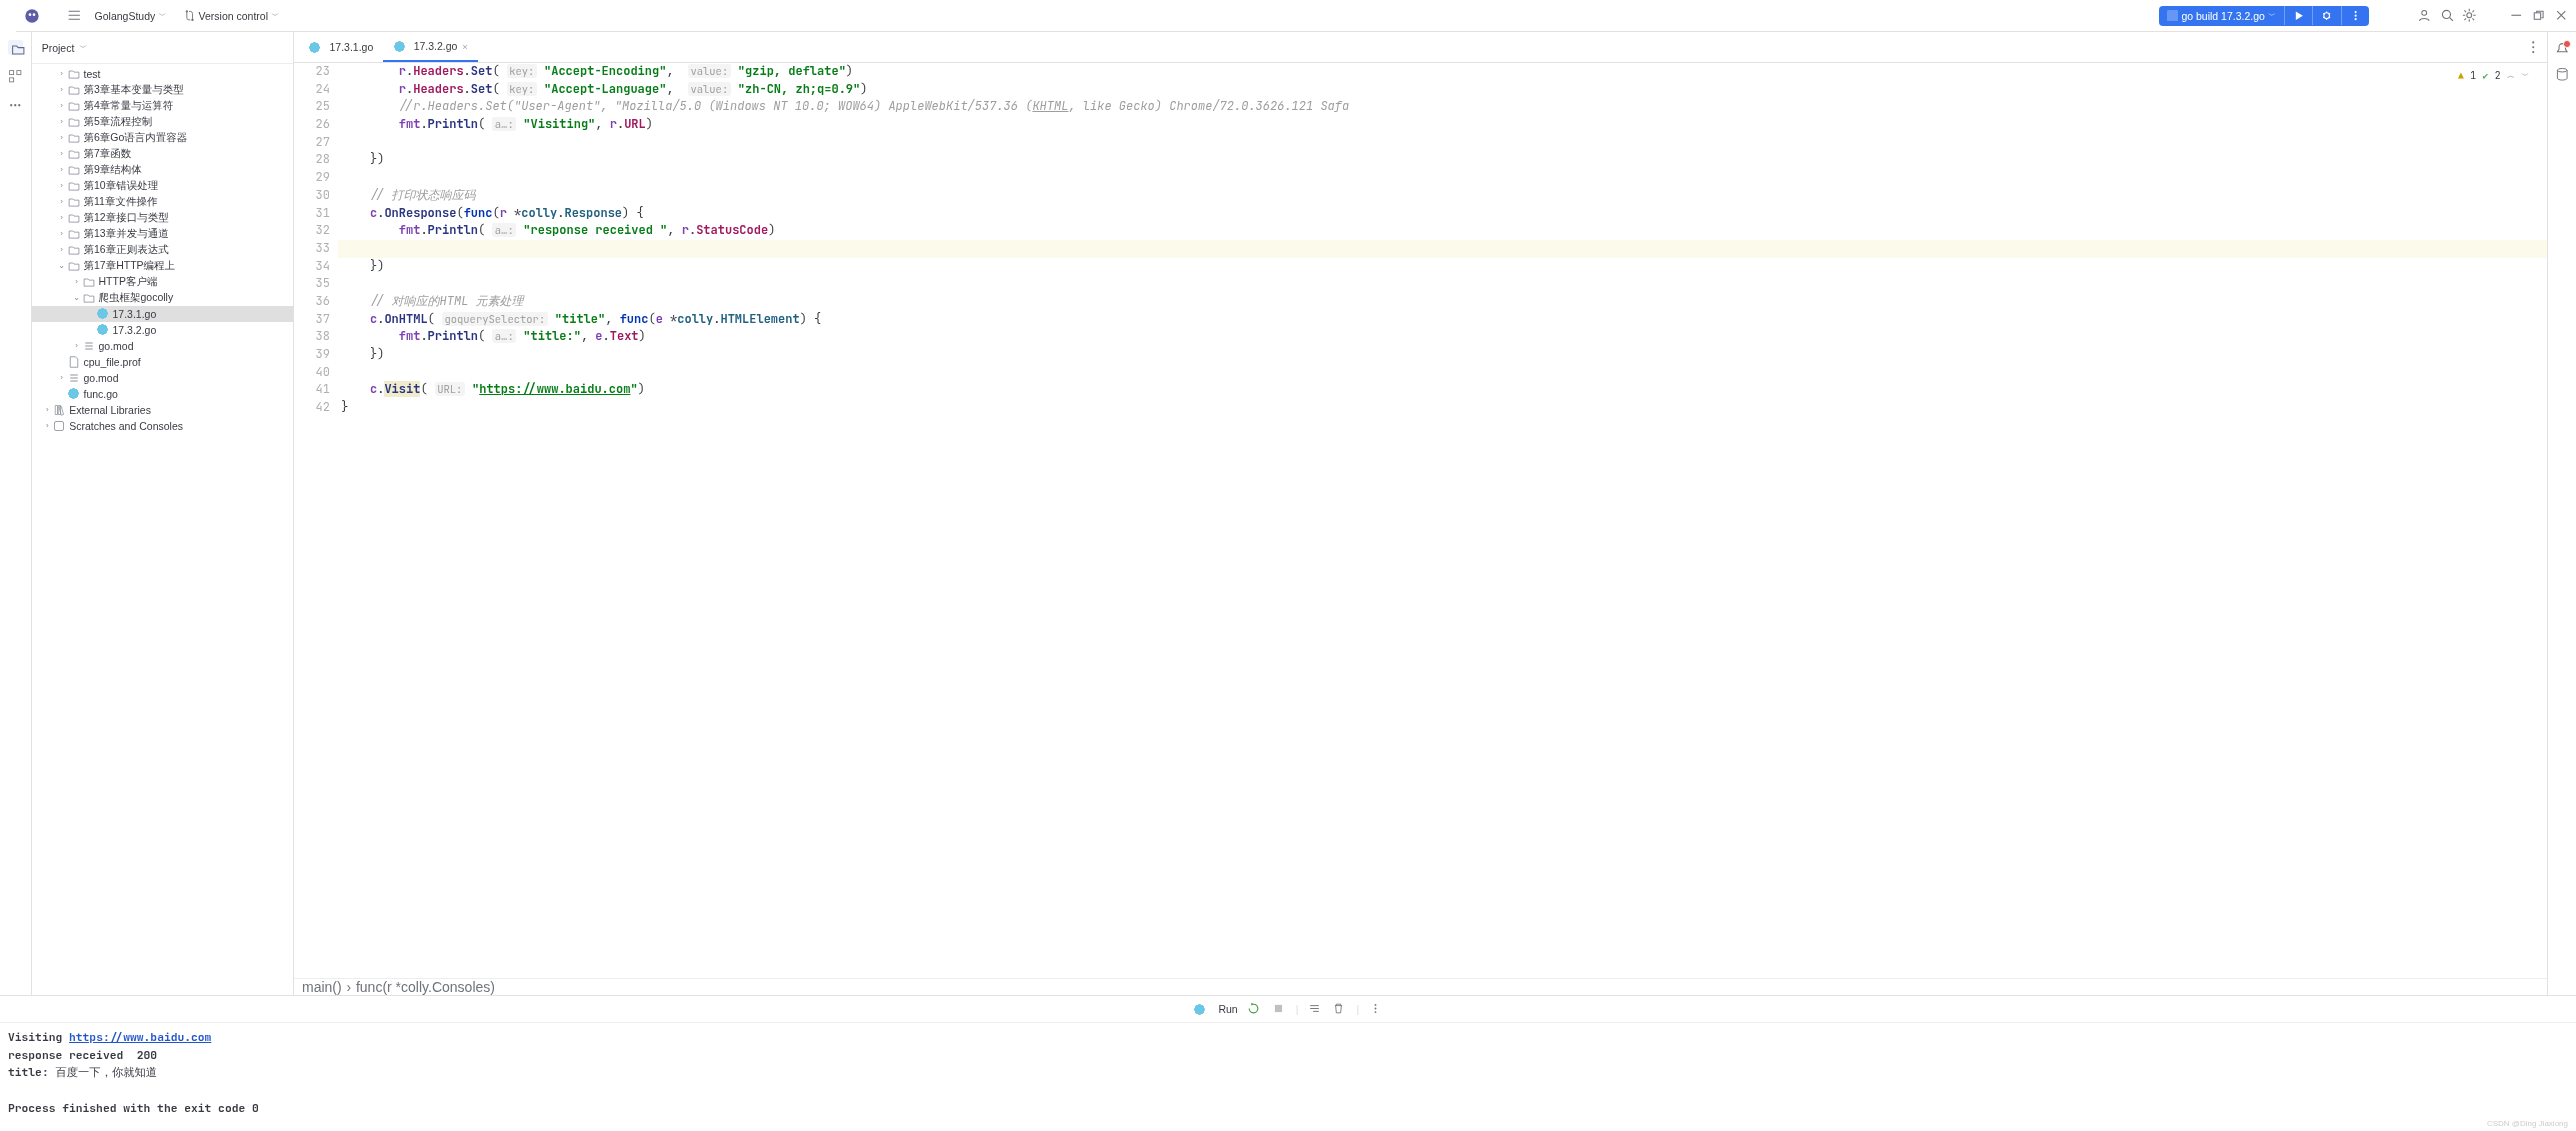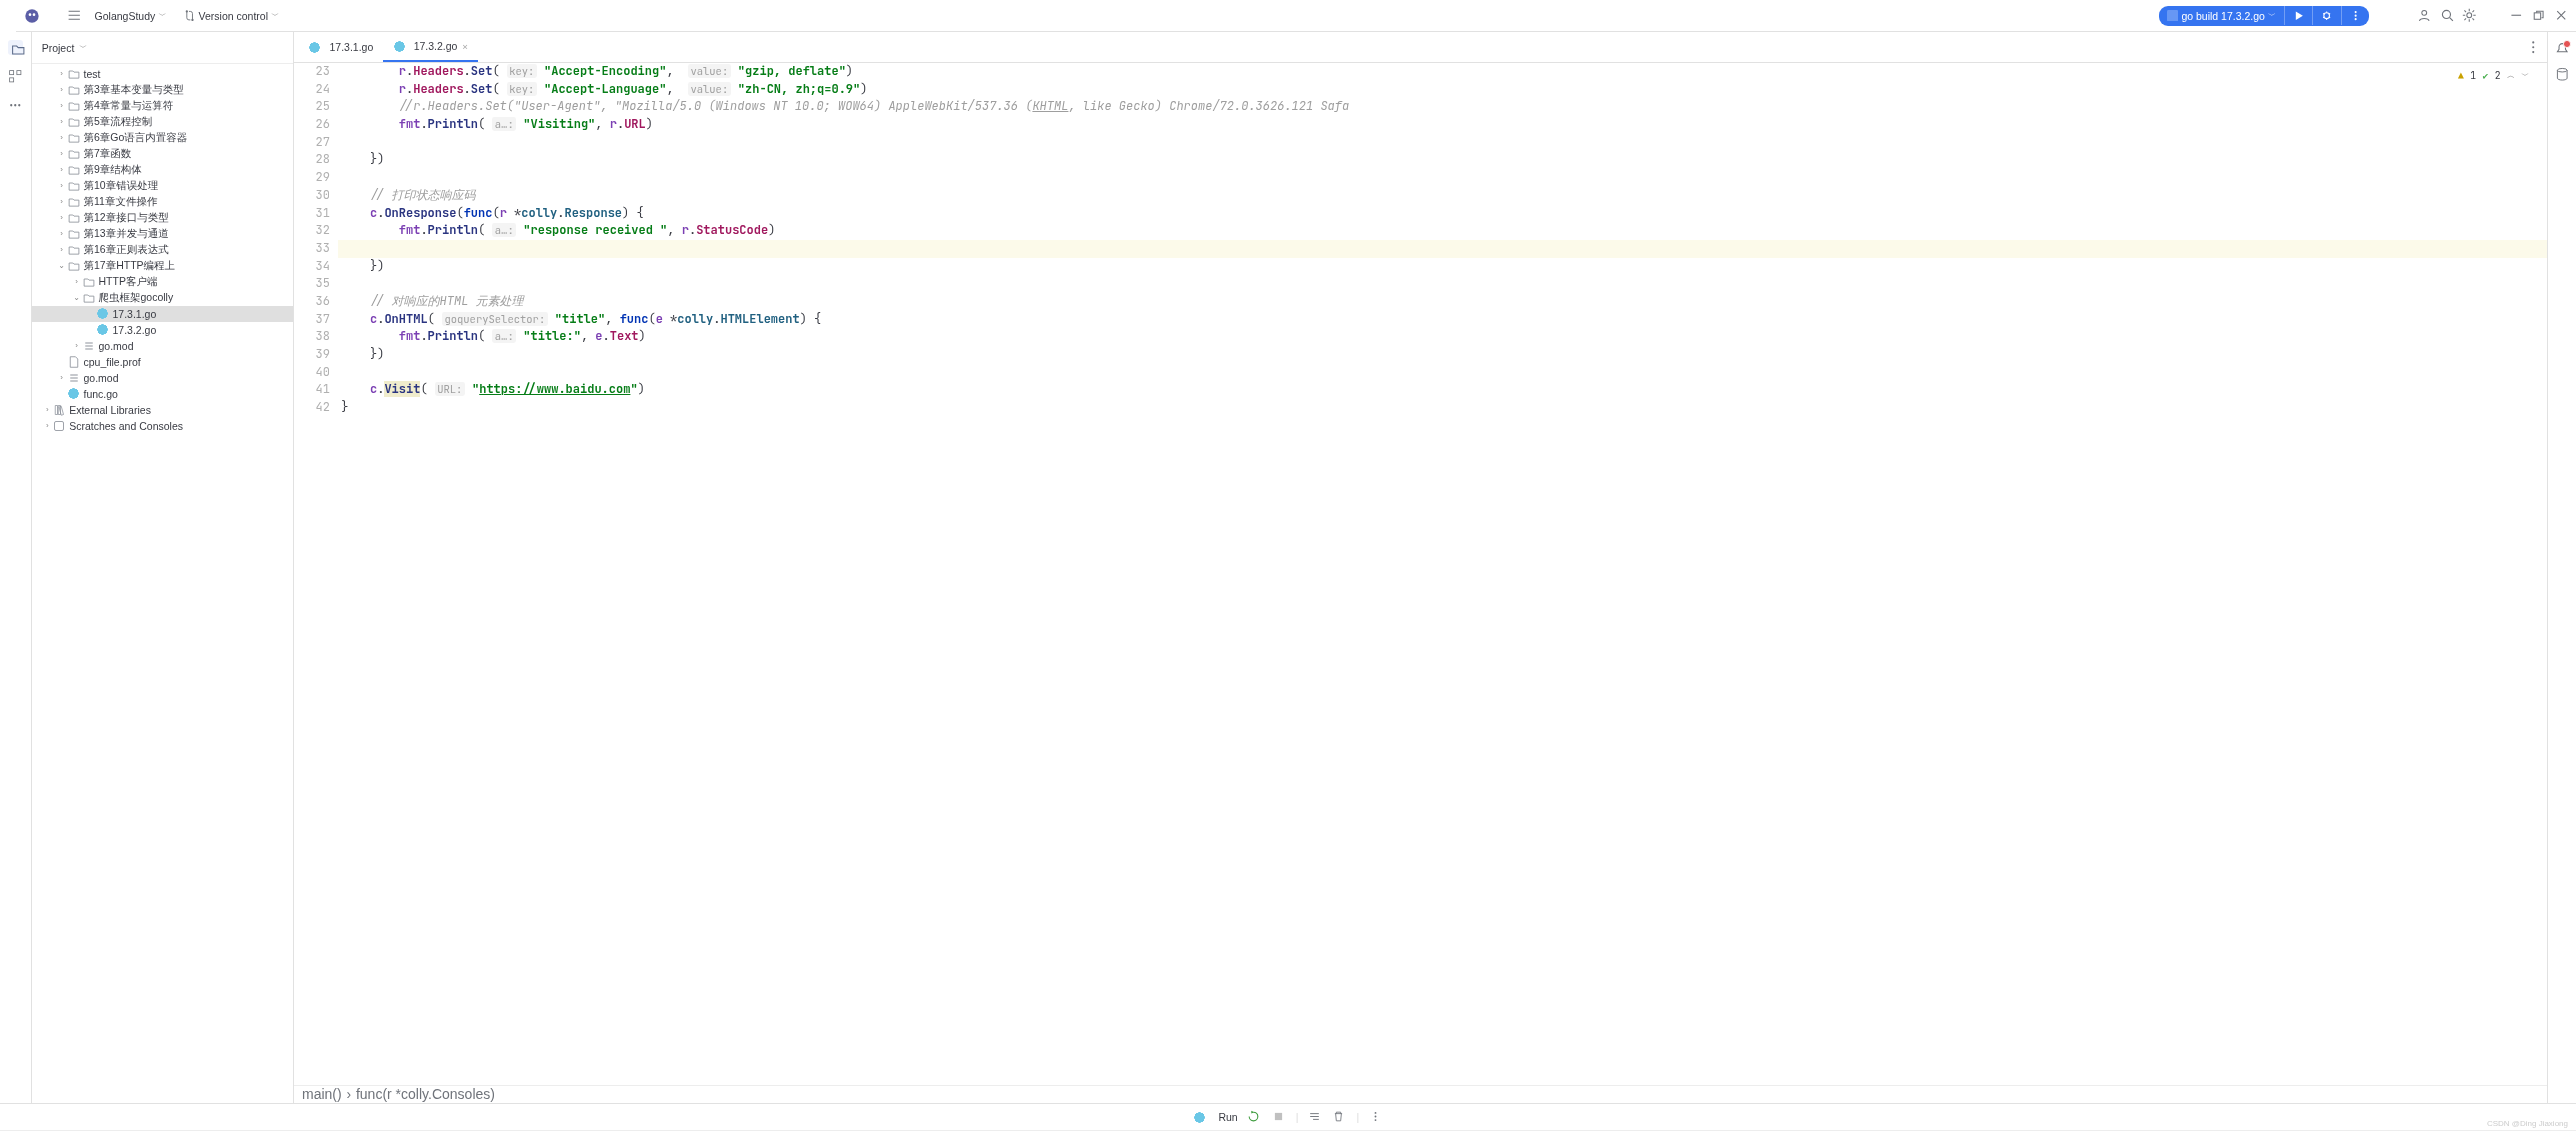--- a/index.html
+++ b/index.html
@@ -2,21 +2,21 @@
 <html style="font-size:13px"><head>
   <meta charset="utf-8">
   <style>
     * { margin: 0; padding: 0; box-sizing: border-box; }
     body { font-family: -apple-system, "Segoe UI", sans-serif; font-size: 10.5px; color: #383a42; background: #fff; overflow: hidden; height: 100vh; display: flex; flex-direction: column; }
     .titlebar { height: 32px; display: flex; align-items: center; padding: 0 8px; border-bottom: 0.8px solid #e1e1e1; gap: 8px; margin-left: 16px; }
     .titlebar .icon-app { width: 16px; height: 16px; }
     .titlebar .sep { width: 11.3px; }
     .titlebar .crumb { display: inline-flex; align-items: center; gap: 3.2px; padding: 2.4px 4.8px; cursor: pointer; border-radius: 3.2px; }
     .titlebar .spacer { flex: 1; }
-    .run-btn { background: #3574f0; color: #fff; display: flex; align-items: center; border-radius: 9px; overflow: hidden; }
+    .run-btn { background: #3574f0; color: #fff; display: flex; align-items: center; border-radius: 4px; overflow: hidden; }
     .run-btn .seg { padding: 4px 8px; display: flex; align-items: center; gap: 3.2px; cursor: pointer; }
     .run-btn .seg + .seg { border-left: 0.8px solid rgba(255,255,255,0.3); }
     .tb-icon { width: 14.5px; height: 14.5px; cursor: pointer; color: #6f737a; }
     .chevron { font-size: 8px; color: #888; }
     .main { flex: 1; display: flex; min-height: 0; }
     .leftrail { width: 32px; border-right: 0.8px solid #e1e1e1; display: flex; flex-direction: column; align-items: center; padding-top: 8px; gap: 14.5px; }
     .projectpane { width: 262px; border-right: 0.8px solid #e1e1e1; display: flex; flex-direction: column; min-height: 0; }
     .pane-header { height: 32px; display: flex; align-items: center; padding: 0 9.7px; font-weight: 500; border-bottom: 0.8px solid #ededed; }
     .tree { overflow-y: auto; flex: 1; font-size: 10.5px; padding: 1.6px 0; }
     .tree-row { display: flex; align-items: center; height: 16px; padding-right: 4.8px; cursor: pointer; white-space: nowrap; }
@@ -490,16 +490,21 @@
       </span>
     <span style="color:#ddd">|</span>
     <span class="tb-icon">
         <svg viewBox="0 0 18 18" width="13" height="13">
           <circle cx="9" cy="4" r="1.3" fill="currentColor"></circle>
           <circle cx="9" cy="9" r="1.3" fill="currentColor"></circle>
           <circle cx="9" cy="14" r="1.3" fill="currentColor"></circle>
         </svg>
       </span>
   </div>
+  <div class="runpane-body"><span class="out-bold">Visiting </span><span class="out-link">https://www.baidu.com</span>
+<span class="out-bold">response received  200</span>
+<span class="out-bold">title: </span><span>百度一下，你就知道</span>
+
+<span class="out-bold">Process finished with the exit code 0</span></div>
 </div>
 
 <div class="watermark">CSDN @Ding Jiaxiong</div>
 
 
 </body></html>

